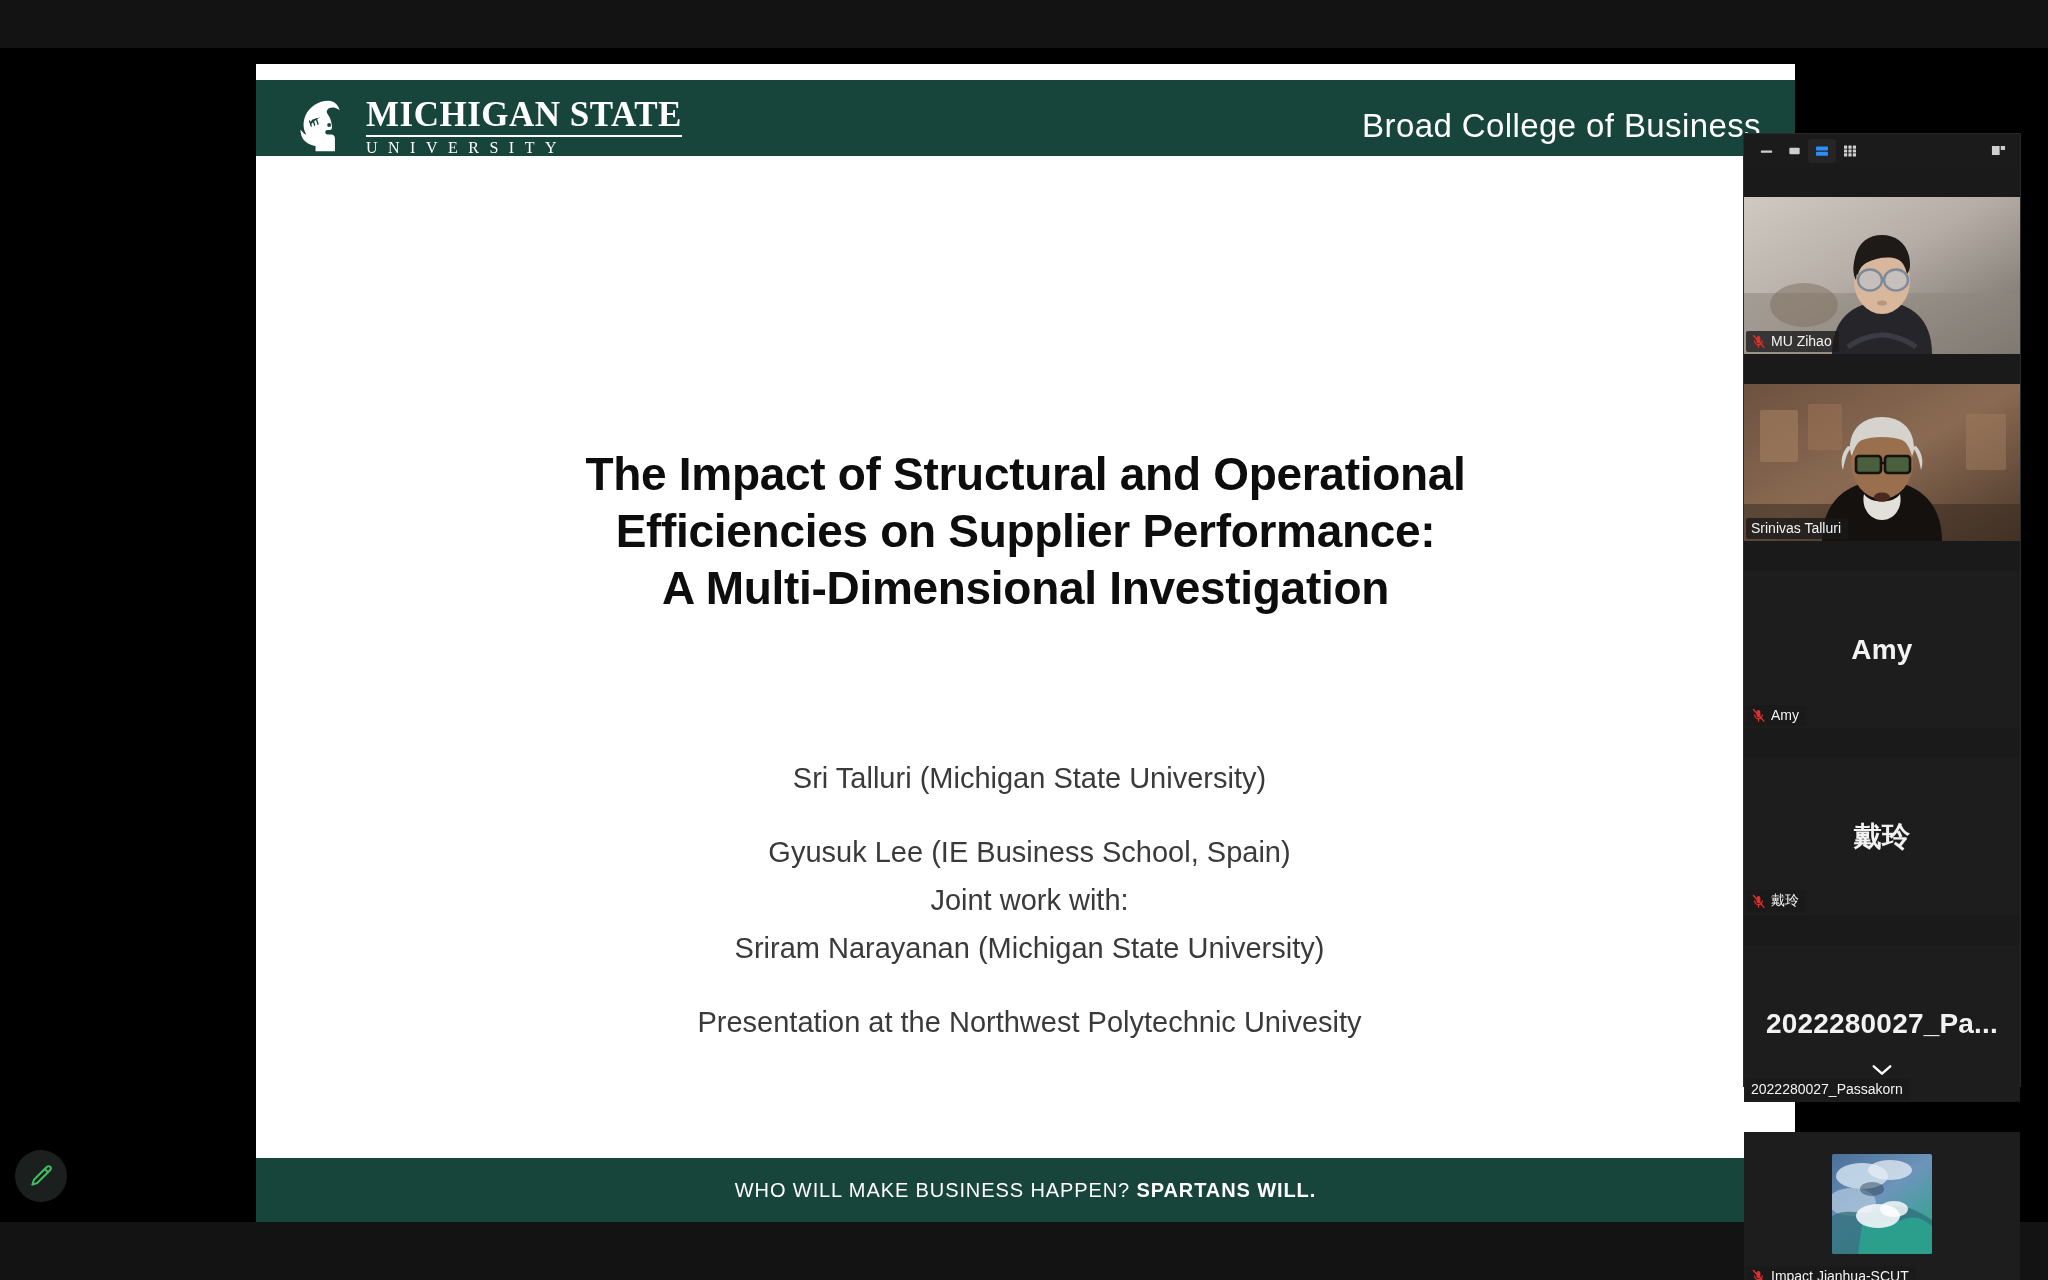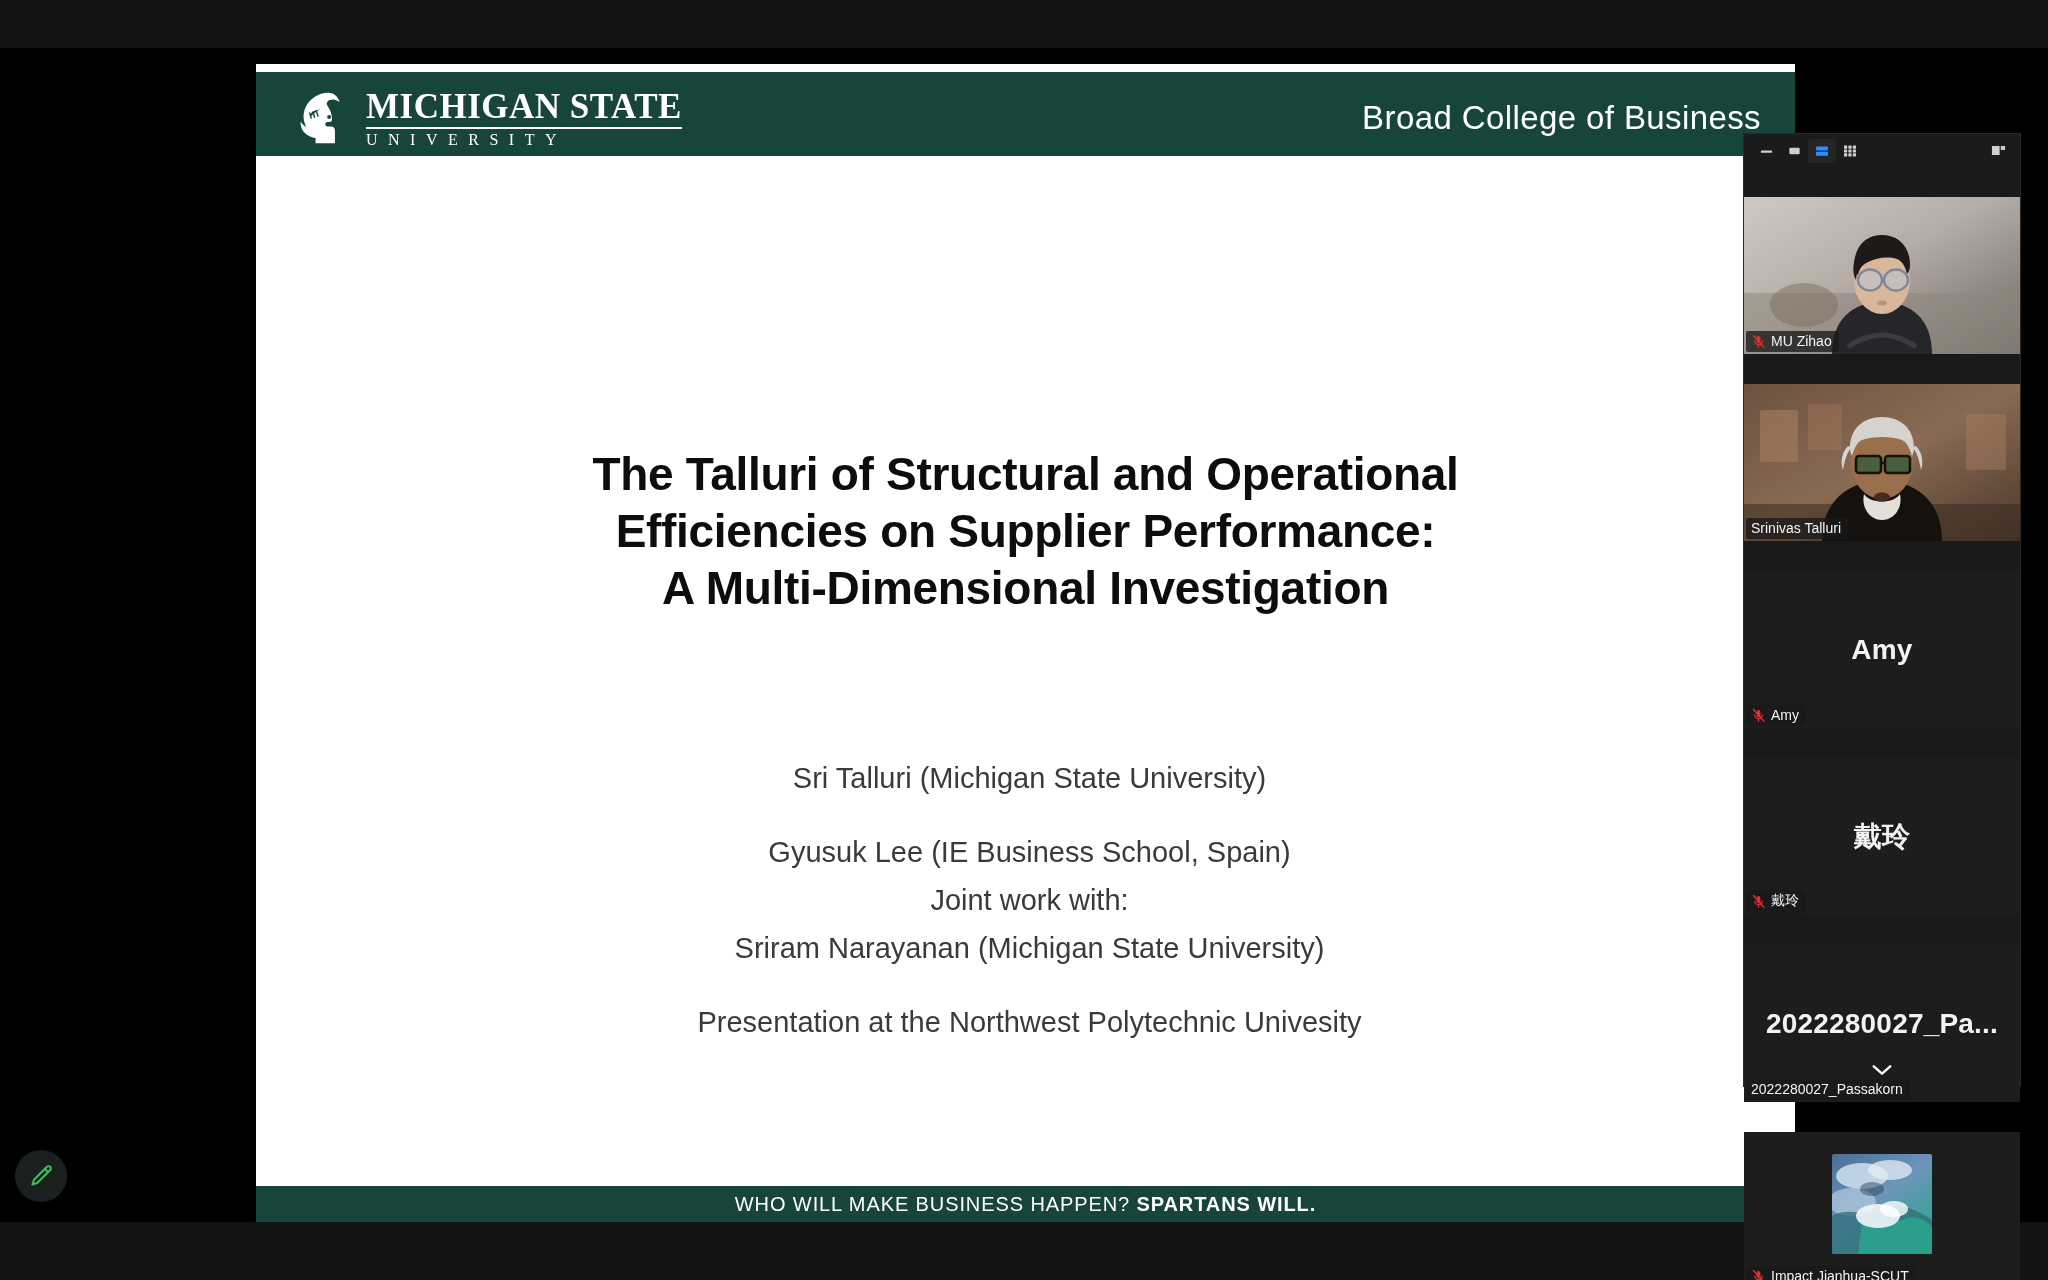--- a/index.html
+++ b/index.html
@@ -14,21 +14,21 @@
   .band-top { position: absolute; left: 0; top: 0; width: 2048px; height: 48px; background: #131313; }
   .band-bottom { position: absolute; left: 0; bottom: 0; width: 2048px; height: 58px; background: #131313; }
 
   
   #slide {
     position: absolute; left: 256px; top: 64px;
     width: 1539px; height: 1158px;
     background: #ffffff;
   }
   .slide-header {
-    position: absolute; left: 0; top: 8px; width: 100%; height: 92px;
+    position: absolute; left: 0; top: 16px; width: 100%; height: 92px;
     background: #18453B;
     display: flex; align-items: center; justify-content: space-between;
     padding: 0 34px 0 30px;
   }
   .msu-logo { display: flex; align-items: center; gap: 18px; }
   .spartan-helmet { width: 62px; height: 62px; flex: none; }
   .msu-wordmark { display: flex; flex-direction: column; }
   .msu-top {
     font-family: "Liberation Serif", serif;
     font-size: 35px; font-weight: 700; letter-spacing: 0.5px;
@@ -61,21 +61,21 @@
     position: absolute; left: 8px; right: 0; top: 608px;
     text-align: center;
     font-family: "Liberation Sans", sans-serif;
     font-size: 29px; font-weight: 400; color: #3a3a3a;
     line-height: 1.0;
   }
   .meta-line { display: block; height: 48px; }
   .meta-gap { display: block; height: 26px; }
 
   .slide-footer {
-    position: absolute; left: 0; bottom: 0; width: 100%; height: 36px;
+    position: absolute; left: 0; bottom: 0; width: 100%; height: 64px;
     background: #18453B;
     display: flex; align-items: center; justify-content: center;
   }
   .footer-text {
     font-family: "Liberation Sans", sans-serif;
     font-size: 20px; color: #ffffff; letter-spacing: 0.9px;
   }
   .footer-text b { font-weight: 700; }
 
   
@@ -168,21 +168,21 @@
           <div class="msu-top">MICHIGAN STATE</div>
           <div class="msu-rule"></div>
           <div class="msu-bottom">UNIVERSITY</div>
         </div>
       </div>
       <div class="college-title">Broad College of Business</div>
     </div>
 
     <div class="slide-body">
       <div class="slide-title">
-        <span class="tl">The Talluri of Structural and Operational</span>
+        <span class="tl">The Impact of Structural and Operational</span>
         <span class="tl">Efficiencies on Supplier Performance:</span>
         <span class="tl">A Multi-Dimensional Investigation</span>
       </div>
       <div class="slide-meta">
         <span class="meta-line">Sri Talluri (Michigan State University)</span>
         <span class="meta-gap"></span>
         <span class="meta-line">Gyusuk Lee (IE Business School, Spain)</span>
         <span class="meta-line">Joint work with:</span>
         <span class="meta-line">Sriram Narayanan (Michigan State University)</span>
         <span class="meta-gap"></span>

